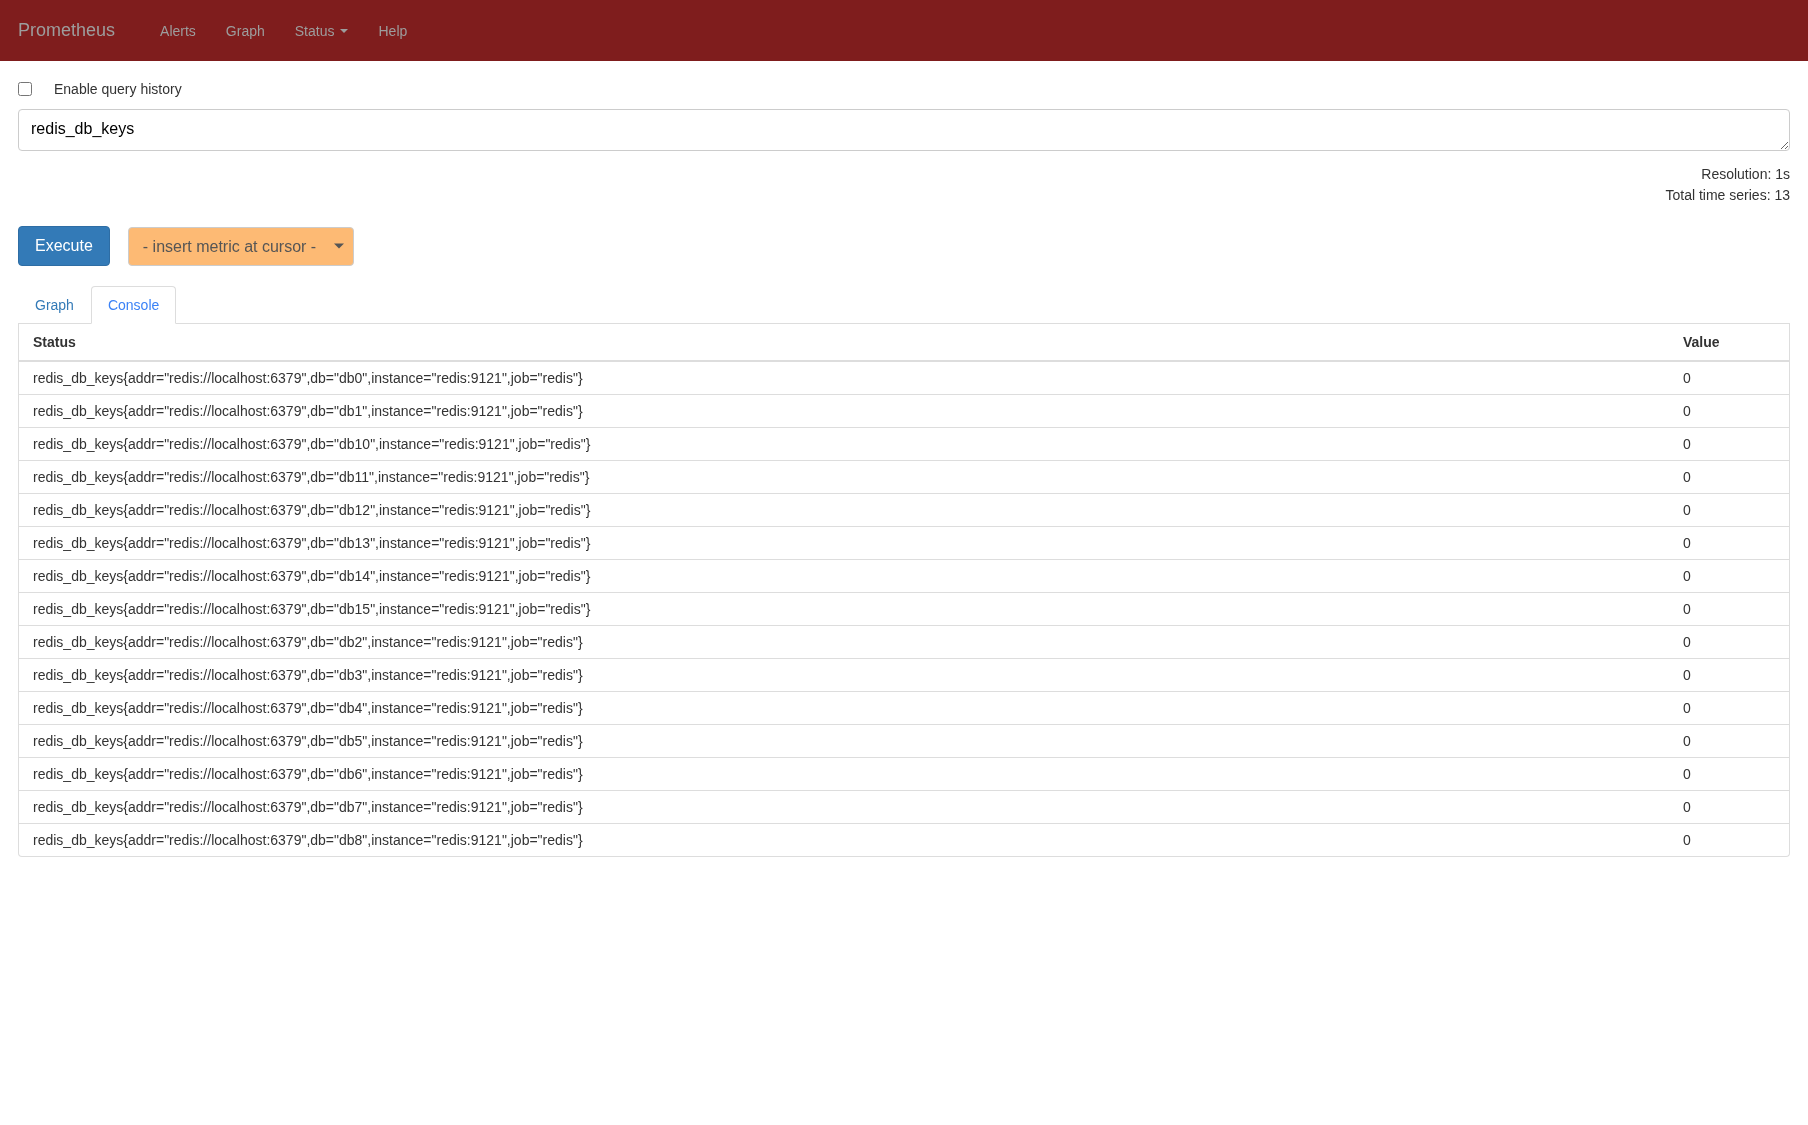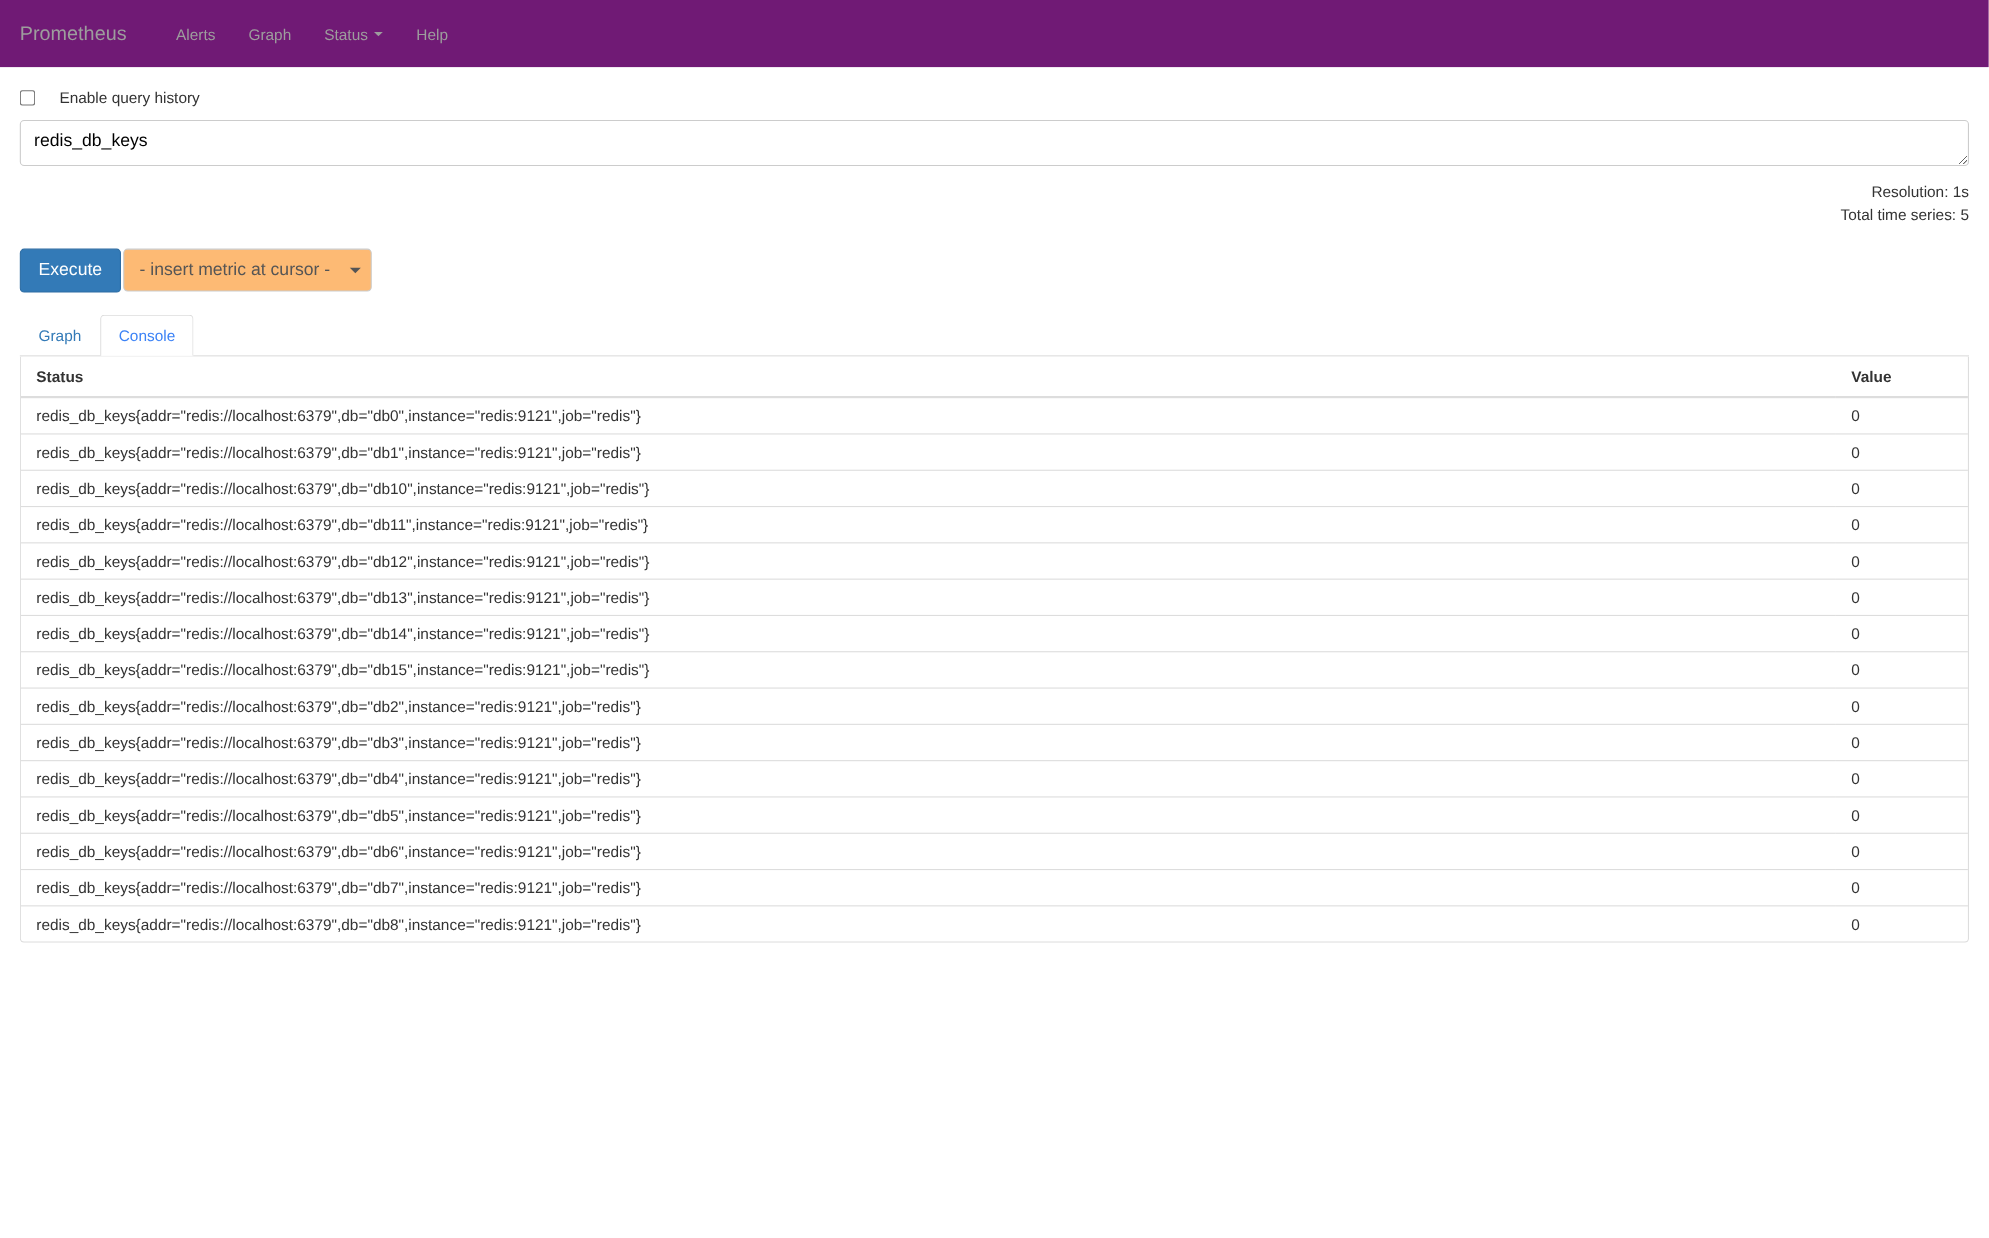--- a/index.html
+++ b/index.html
@@ -1,19 +1,19 @@
 <!DOCTYPE html>
 <html><head>
 <meta charset="utf-8">
 <style>
 * { box-sizing: border-box; margin: 0; padding: 0; }
 body { font-family: "Helvetica Neue", Helvetica, Arial, sans-serif; font-size: 14px; color: #333; background: #fff; }
 
 .navbar {
-  background: #701a75;
+  background: #7f1d1d;
   height: 61px;
   display: flex;
   align-items: center;
   padding: 0 18px;
   gap: 0;
 }
 .navbar .brand {
   color: #9d9d9d;
   font-size: 18px;
   font-weight: 400;
@@ -60,22 +60,22 @@
 .stats {
   text-align: right;
   margin-top: 10px;
   font-size: 14px;
   color: #333;
   line-height: 1.5;
 }
 
 .action-row {
   display: flex;
-  align-items: flex-start;
-  gap: 2px;
+  align-items: center;
+  gap: 18px;
   margin-top: 20px;
 }
 .btn-execute {
   background: #337ab7;
   color: #fff;
   border: 1px solid #2e6da4;
   border-radius: 4px;
   padding: 10px 16px;
   font-size: 16px;
   cursor: pointer;
@@ -166,21 +166,21 @@
 
   <label class="history-row">
     <input type="checkbox" style="">
     <span>Enable query history</span>
   </label>
 
   <textarea class="query-box" style="">redis_db_keys</textarea>
 
   <div class="stats">
     <div>Resolution: 1s</div>
-    <div>Total time series: 5</div>
+    <div>Total time series: 13</div>
   </div>
 
   <div class="action-row">
     <button class="btn-execute">Execute</button>
     <span class="select-wrap">
       <select class="metric-select">
         <option>- insert metric at cursor -</option>
       </select>
       <span class="select-arrow"></span>
     </span>

